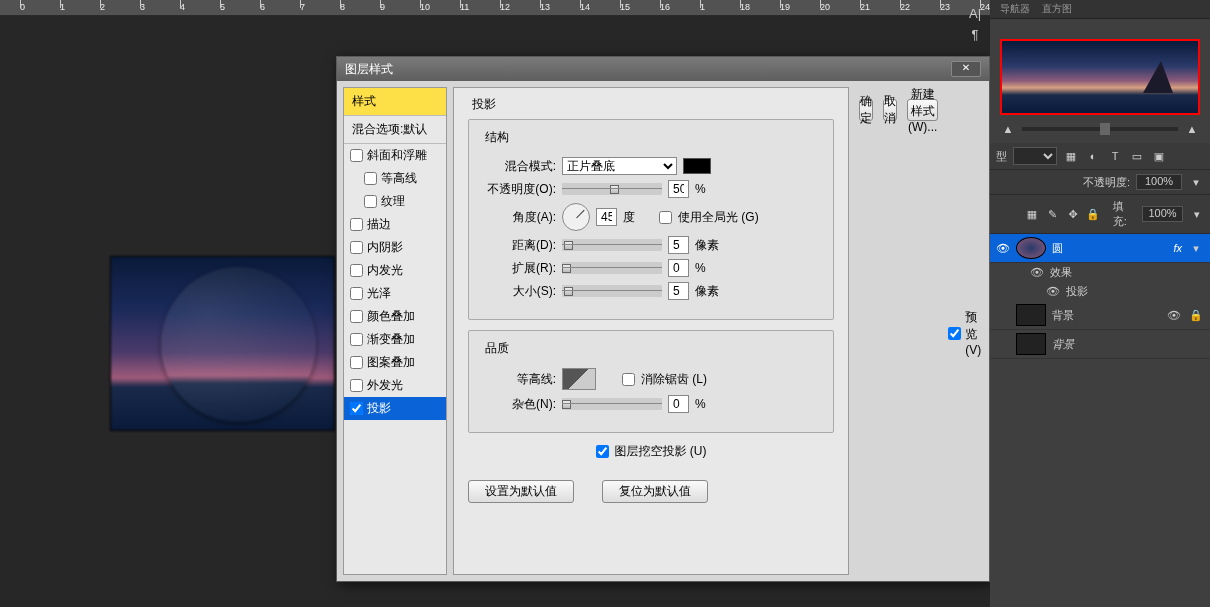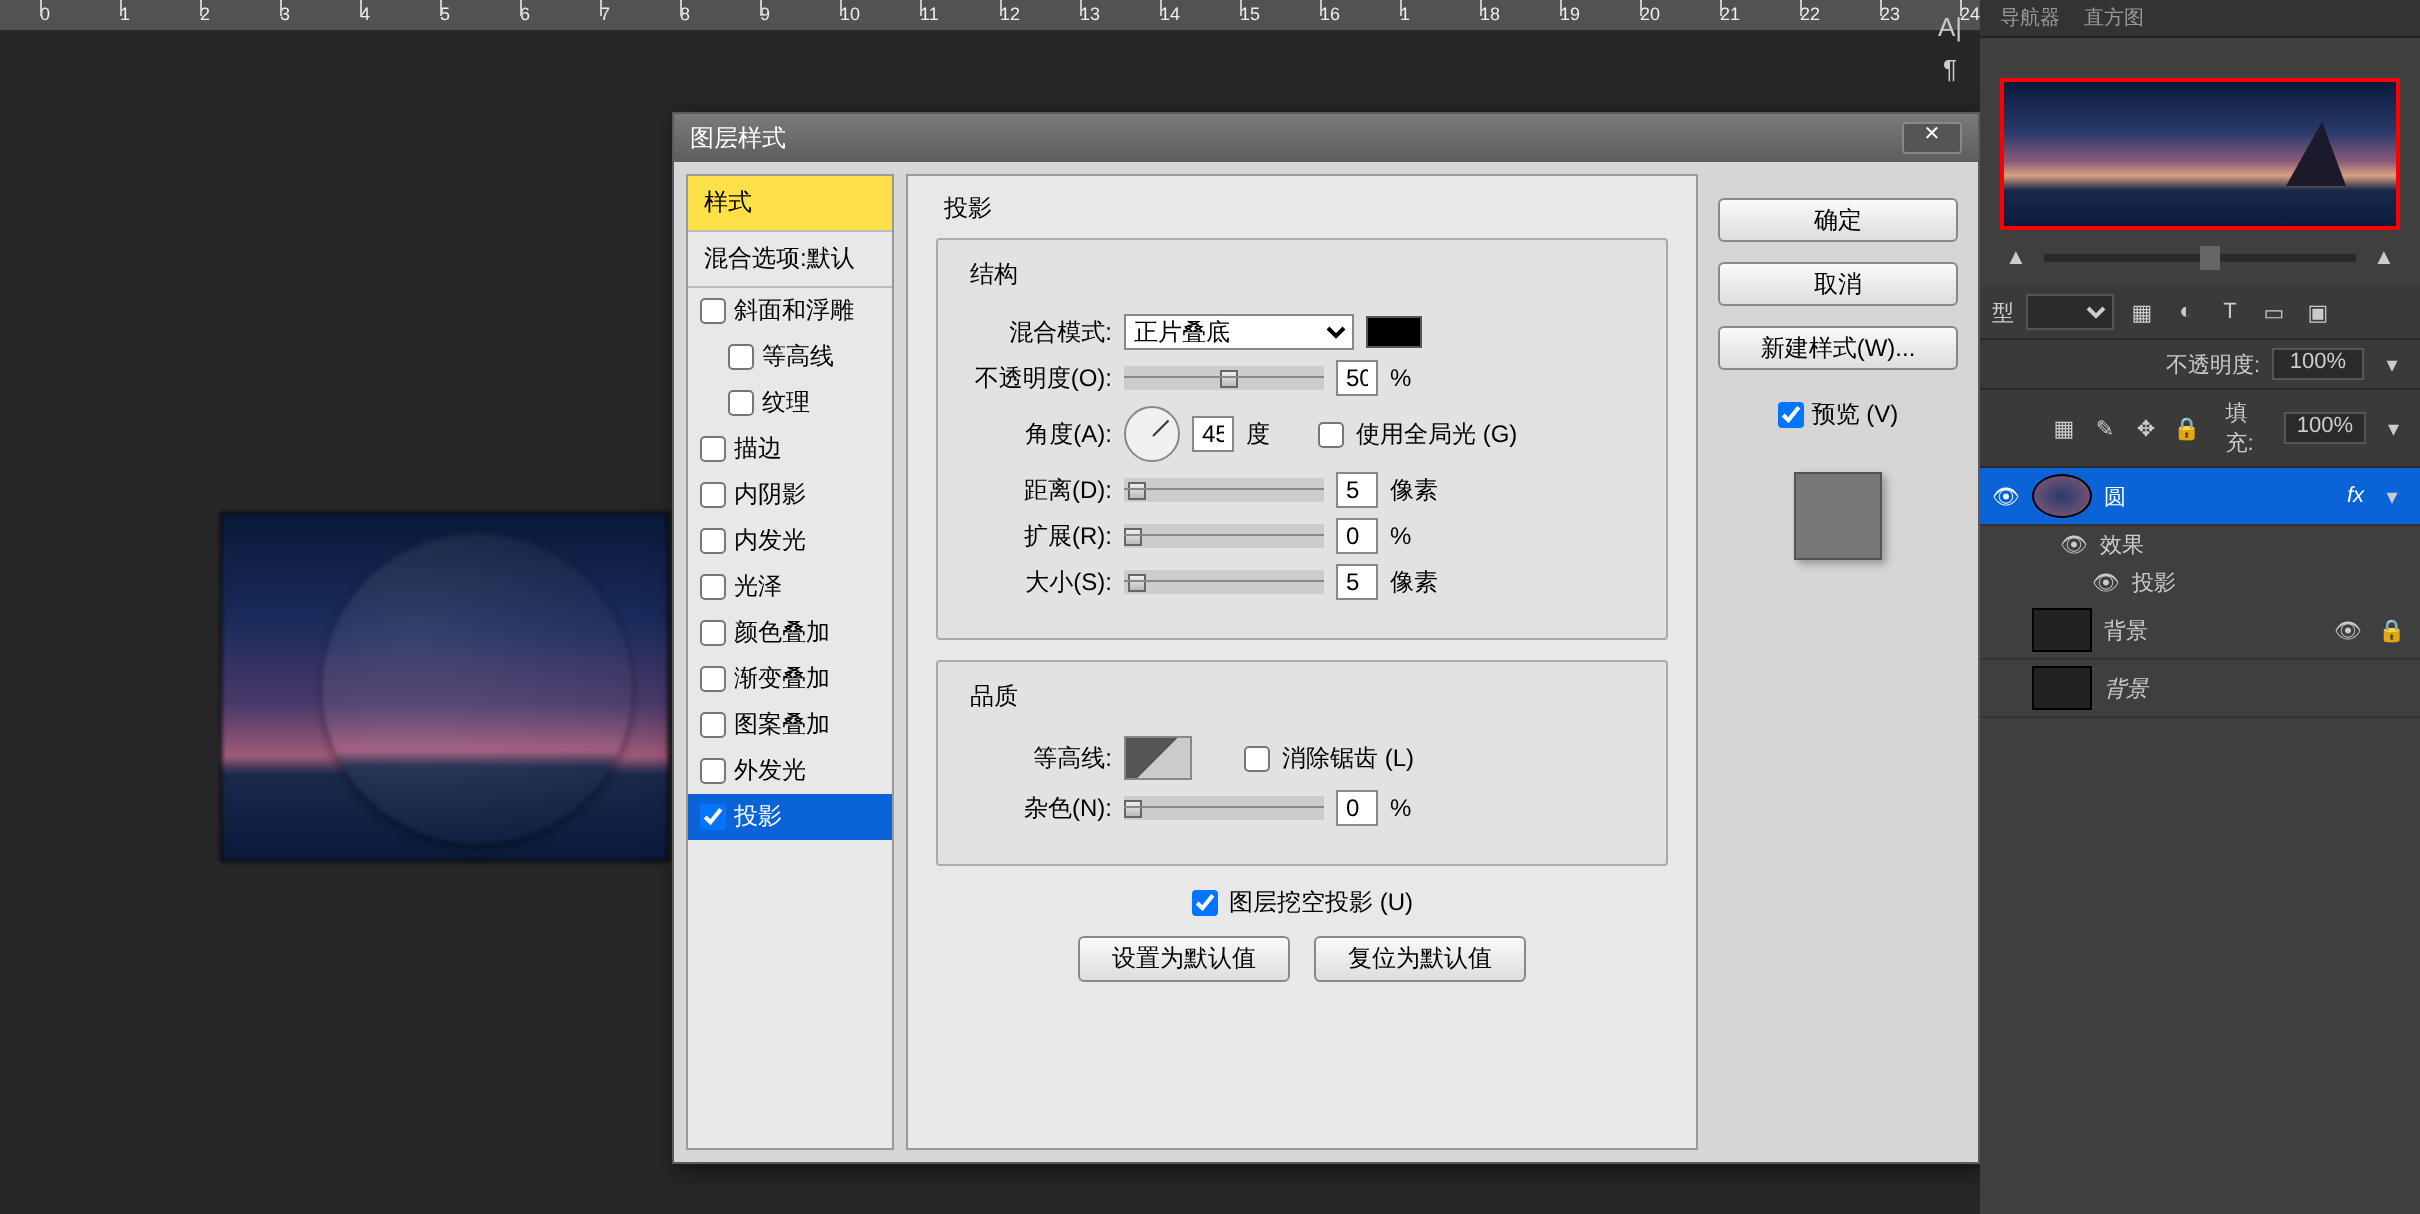--- a/index.html
+++ b/index.html
@@ -37,24 +37,24 @@
 .row select { width: 115px; font-size: 12px; border: 1px solid #888; background: #fff; height: 18px; }
 .row .swatch { width: 28px; height: 16px; background: #000; border: 1px solid #555; }
 .row .slider { width: 100px; height: 12px; background: linear-gradient(to right, #ccc, #ccc); position: relative; }
 .row .slider::after { content: ''; position: absolute; top: 5px; left: 0; right: 0; height: 1px; background: #888; }
 .row .thumb { position: absolute; top: 2px; width: 9px; height: 9px; background: linear-gradient(#eee,#bbb); border: 1px solid #666; }
 .row .num { width: 21px; height: 18px; border: 1px solid #888; background: #fff; text-align: left; padding: 0 4px; font-size: 12px; }
 .row .unit { width: 30px; }
 .angle-dial { width: 28px; height: 28px; border: 1px solid #888; border-radius: 50%; background: #f0f0f0; position: relative; }
 .angle-dial::after { content: ''; position: absolute; width: 1px; height: 11px; background: #333; top: 3px; left: 50%; transform-origin: bottom; transform: rotate(45deg); }
 .contour-swatch { width: 34px; height: 22px; border: 1px solid #888; background: linear-gradient(135deg, #555 49%, #ccc 50%); }
-.btn-row { display: flex; justify-content: center; gap: 12px; margin-top: 8px; }
+.btn-row { display: flex; gap: 28px; margin-top: 20px; }
 .btn-sm { padding: 2px 16px; background: linear-gradient(#fafafa,#ddd); border: 1px solid #888; border-radius: 3px; cursor: pointer; font-size: 12px; }
 
-.buttons-col { width: 128px; display: flex; flex-direction: column; gap: 10px; padding: 12px 4px; }
+.buttons-col { width: 128px; display: flex; gap: 10px; padding: 12px 4px; }
 .btn { height: 22px; background: linear-gradient(#fafafa,#ddd); border: 1px solid #888; border-radius: 3px; cursor: pointer; font-size: 12px; display:flex; align-items:center; justify-content:center; }
 .preview-chk { display: flex; align-items: center; gap: 4px; justify-content: center; margin-top: 4px; }
 .preview-box { width: 44px; height: 44px; background: #777; border: 1px solid #555; margin: 10px auto; box-shadow: 2px 2px 4px rgba(0,0,0,0.3); }
 
 
 .right-panels { position: absolute; top: 0; right: 0; width: 220px; height: 607px; background: #3f3f3f; color: #ccc; font-size: 11px; }
 .nav-thumb { margin: 20px 10px 6px; height: 76px; border: 2px solid #f00; background: linear-gradient(to bottom, #0a1a3a 0%, #2a3a6a 35%, #8a5a7a 55%, #d8a080 65%, #1a2a4a 75%, #0a1a3a 100%); position: relative; }
 .mountain { position: absolute; right: 25px; bottom: 20px; width: 0; height: 0; border-left: 18px solid transparent; border-right: 12px solid transparent; border-bottom: 32px solid #1a1a2a; }
 .nav-slider { margin: 4px 10px 6px; height: 16px; display: flex; align-items: center; gap: 6px; }
 .nav-track { flex: 1; height: 4px; background: #2a2a2a; position: relative; }

